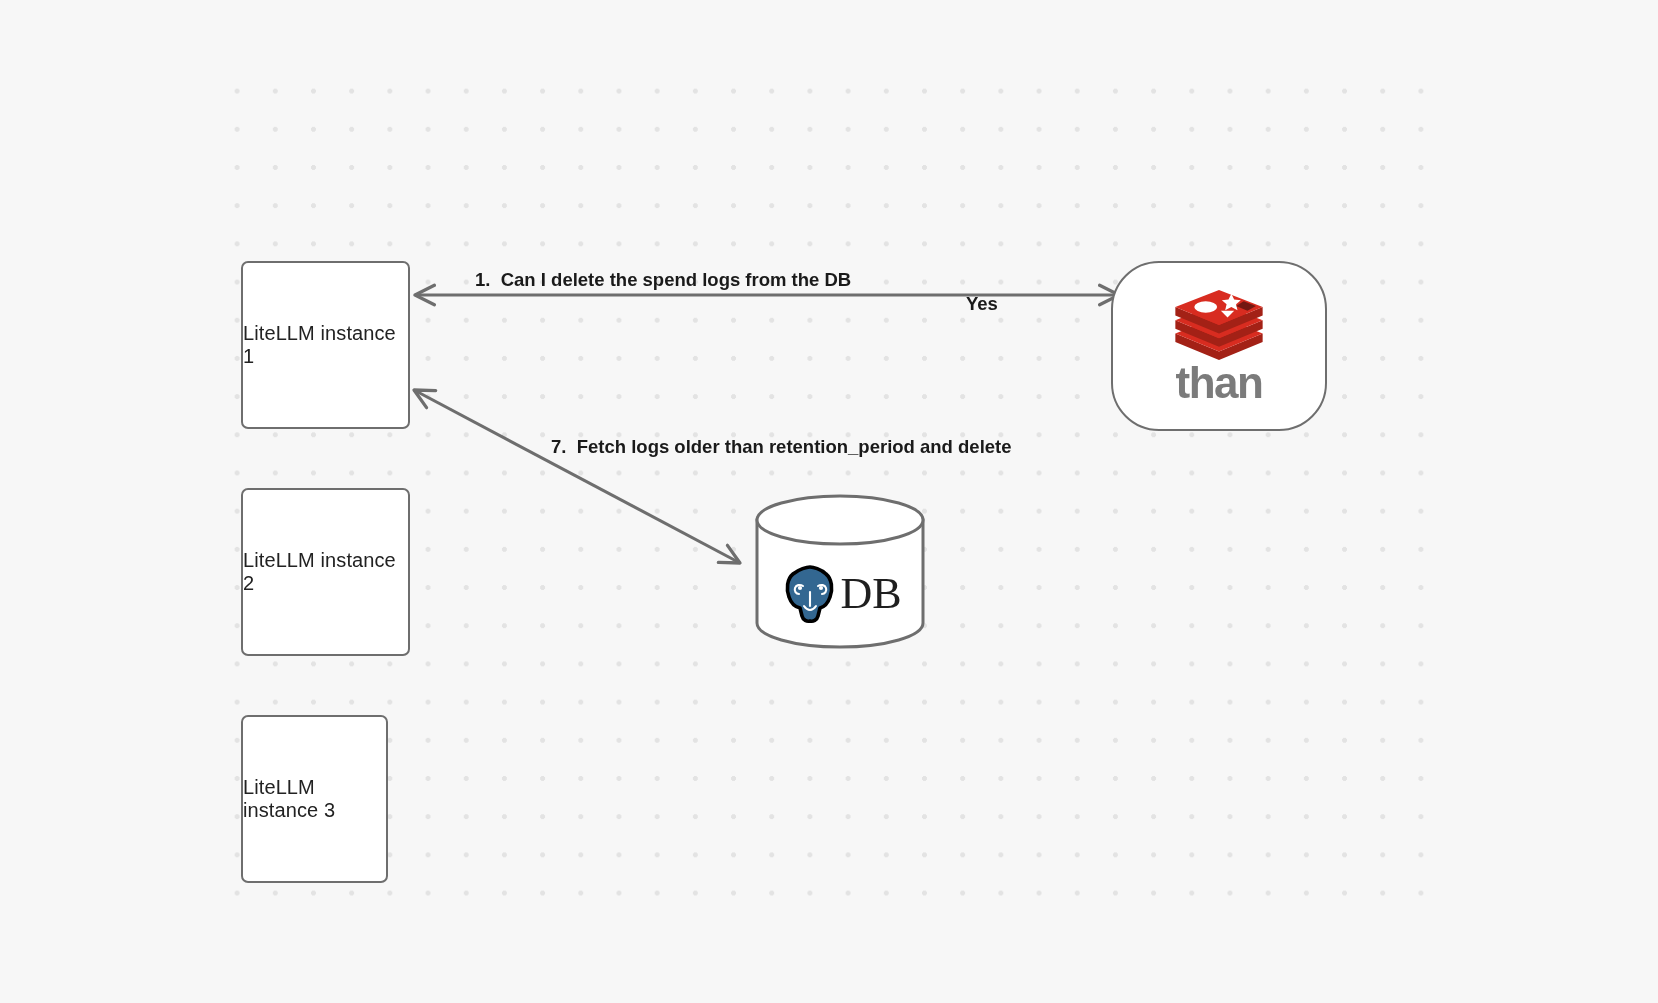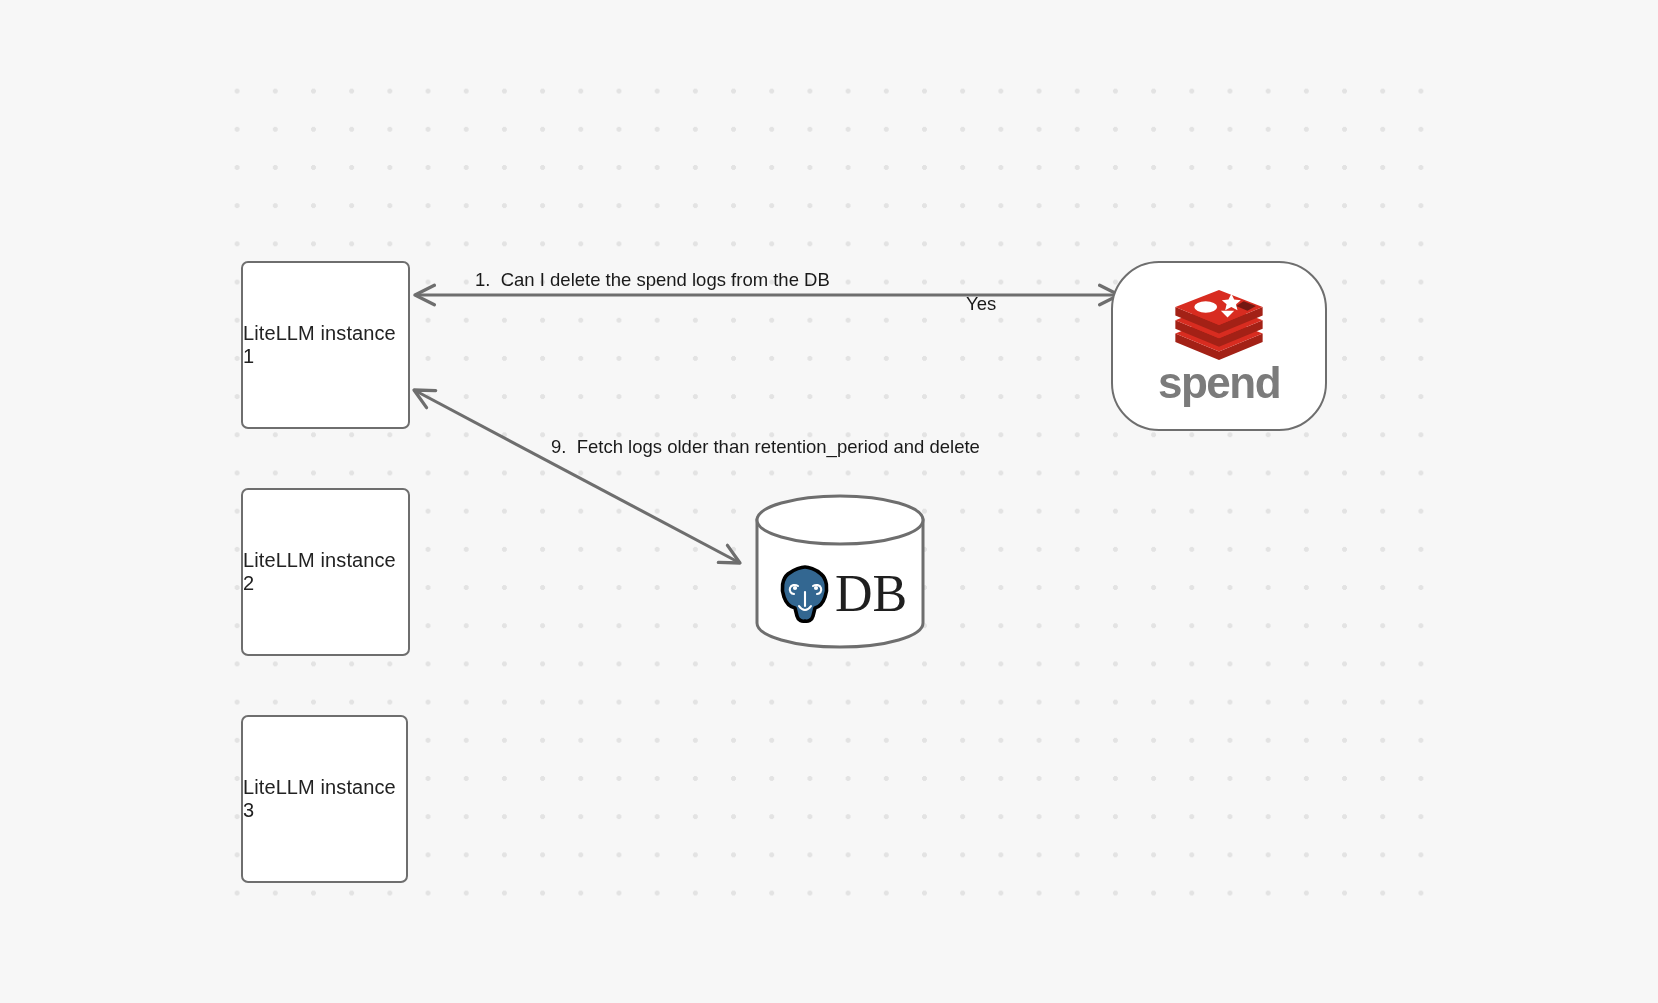--- a/index.html
+++ b/index.html
@@ -39,21 +39,21 @@
     justify-content: center;
   }
   .node-box .node-label {
     font-size: 20px;
     color: #222222;
     letter-spacing: 0.1px;
     font-family: "Liberation Sans", sans-serif;
   }
   #box-instance-1 { left: 241px; top: 261px; width: 169px; height: 168px; }
   #box-instance-2 { left: 241px; top: 488px; width: 169px; height: 168px; }
-  #box-instance-3 { left: 241px; top: 715px; width: 167px; height: 168px; }
+  #box-instance-3 { left: 241px; top: 715px; width: 147px; height: 168px; }
 
   
   #redis-node {
     position: absolute;
     left: 1111px;
     top: 261px;
     width: 216px;
     height: 170px;
     box-sizing: border-box;
     background: #ffffff;
@@ -89,38 +89,38 @@
     left: 0; top: 0;
     width: 172px; height: 155px;
     display: flex;
     align-items: center;
     justify-content: center;
     padding-top: 44px;
     box-sizing: border-box;
   }
   #pg-elephant { width: 64px; height: 64px; display: block; margin-right: -2px; }
   #db-text {
-    font-size: 52px;
+    font-size: 44px;
     color: #1f1f1f;
     font-family: "Liberation Serif", serif;
     letter-spacing: 0px;
   }
 
   
   #edge-layer {
     position: absolute;
     left: 0; top: 0;
     width: 1658px; height: 1003px;
     pointer-events: none;
   }
   
   .edge-label {
     position: absolute;
     font-size: 18.5px;
-    font-weight: normal;
+    font-weight: bold;
     color: #1a1a1a;
     white-space: pre;
     font-family: "Liberation Sans", sans-serif;
   }
   #label-edge-1 { left: 475px; top: 269px; }
   #label-edge-1-answer { left: 966px; top: 269px; margin-top: 24px; }
   #label-edge-2 { left: 551px; top: 436px; }
 </style>
 </head>
 <body>
@@ -141,21 +141,21 @@
 
     <line x1="415" y1="295" x2="1119" y2="295" stroke="#6e6e6e" stroke-width="3.1" marker-start="url(#arrow-left)" marker-end="url(#arrow-right)"></line>
 
     <line x1="414" y1="390" x2="740" y2="563" stroke="#6e6e6e" stroke-width="3.1" marker-start="url(#arrow-left)" marker-end="url(#arrow-right)"></line>
   </svg>
 
   <div class="edge-label" id="label-edge-1">1.  Can I delete the spend logs from the DB</div>
 
   <div class="edge-label" id="label-edge-1-answer">Yes</div>
 
-  <div class="edge-label" id="label-edge-2">9.  Fetch logs older than retention_period and delete</div>
+  <div class="edge-label" id="label-edge-2">7.  Fetch logs older than retention_period and delete</div>
 
   <div class="node-box" id="box-instance-1">
     <span class="node-label">LiteLLM instance 1</span>
   </div>
 
   <div class="node-box" id="box-instance-2">
     <span class="node-label">LiteLLM instance 2</span>
   </div>
 
   <div class="node-box" id="box-instance-3">
@@ -172,21 +172,21 @@
       <path d="M50 53 L4 34 L50 16 L96 34 Z" fill="#d82c20"></path>
 
       <path d="M50 48 L4 29 L4 20 L50 39 L96 20 L96 29 Z" fill="#a32116"></path>
       <path d="M50 39 L4 20 L50 2 L96 20 Z" fill="#d82c20"></path>
 
       <ellipse cx="36" cy="20" rx="12" ry="6" fill="#ffffff"></ellipse>
       <path d="M63 6 L66 12 L73 12.8 L68 17 L69.5 23.5 L63 20 L56.5 23.5 L58 17 L53 12.8 L60 12 Z" fill="#ffffff"></path>
       <path d="M52 24 L66 24 L59 31 Z" fill="#ffffff"></path>
       <path d="M76 14 L89 19 L80 24 L68 19 Z" fill="#741811"></path>
     </svg>
-    <div id="redis-wordmark">spend</div>
+    <div id="redis-wordmark">than</div>
   </div>
 
   <div id="db-node">
     <svg id="db-cyl" viewBox="0 0 172 155" xmlns="http://www.w3.org/2000/svg">
       <path d="M3 26 L3 129 A83 24 0 0 0 169 129 L169 26 Z" fill="#ffffff" stroke="#6e6e6e" stroke-width="3"></path>
       <ellipse cx="86" cy="26" rx="83" ry="24" fill="#ffffff" stroke="#6e6e6e" stroke-width="3"></ellipse>
     </svg>
     <div id="db-inner">
       <svg id="pg-elephant" viewBox="0 0 64 64" xmlns="http://www.w3.org/2000/svg">
         <g stroke="#000000" stroke-width="3.6" stroke-linejoin="round" stroke-linecap="round" fill="#336791">

